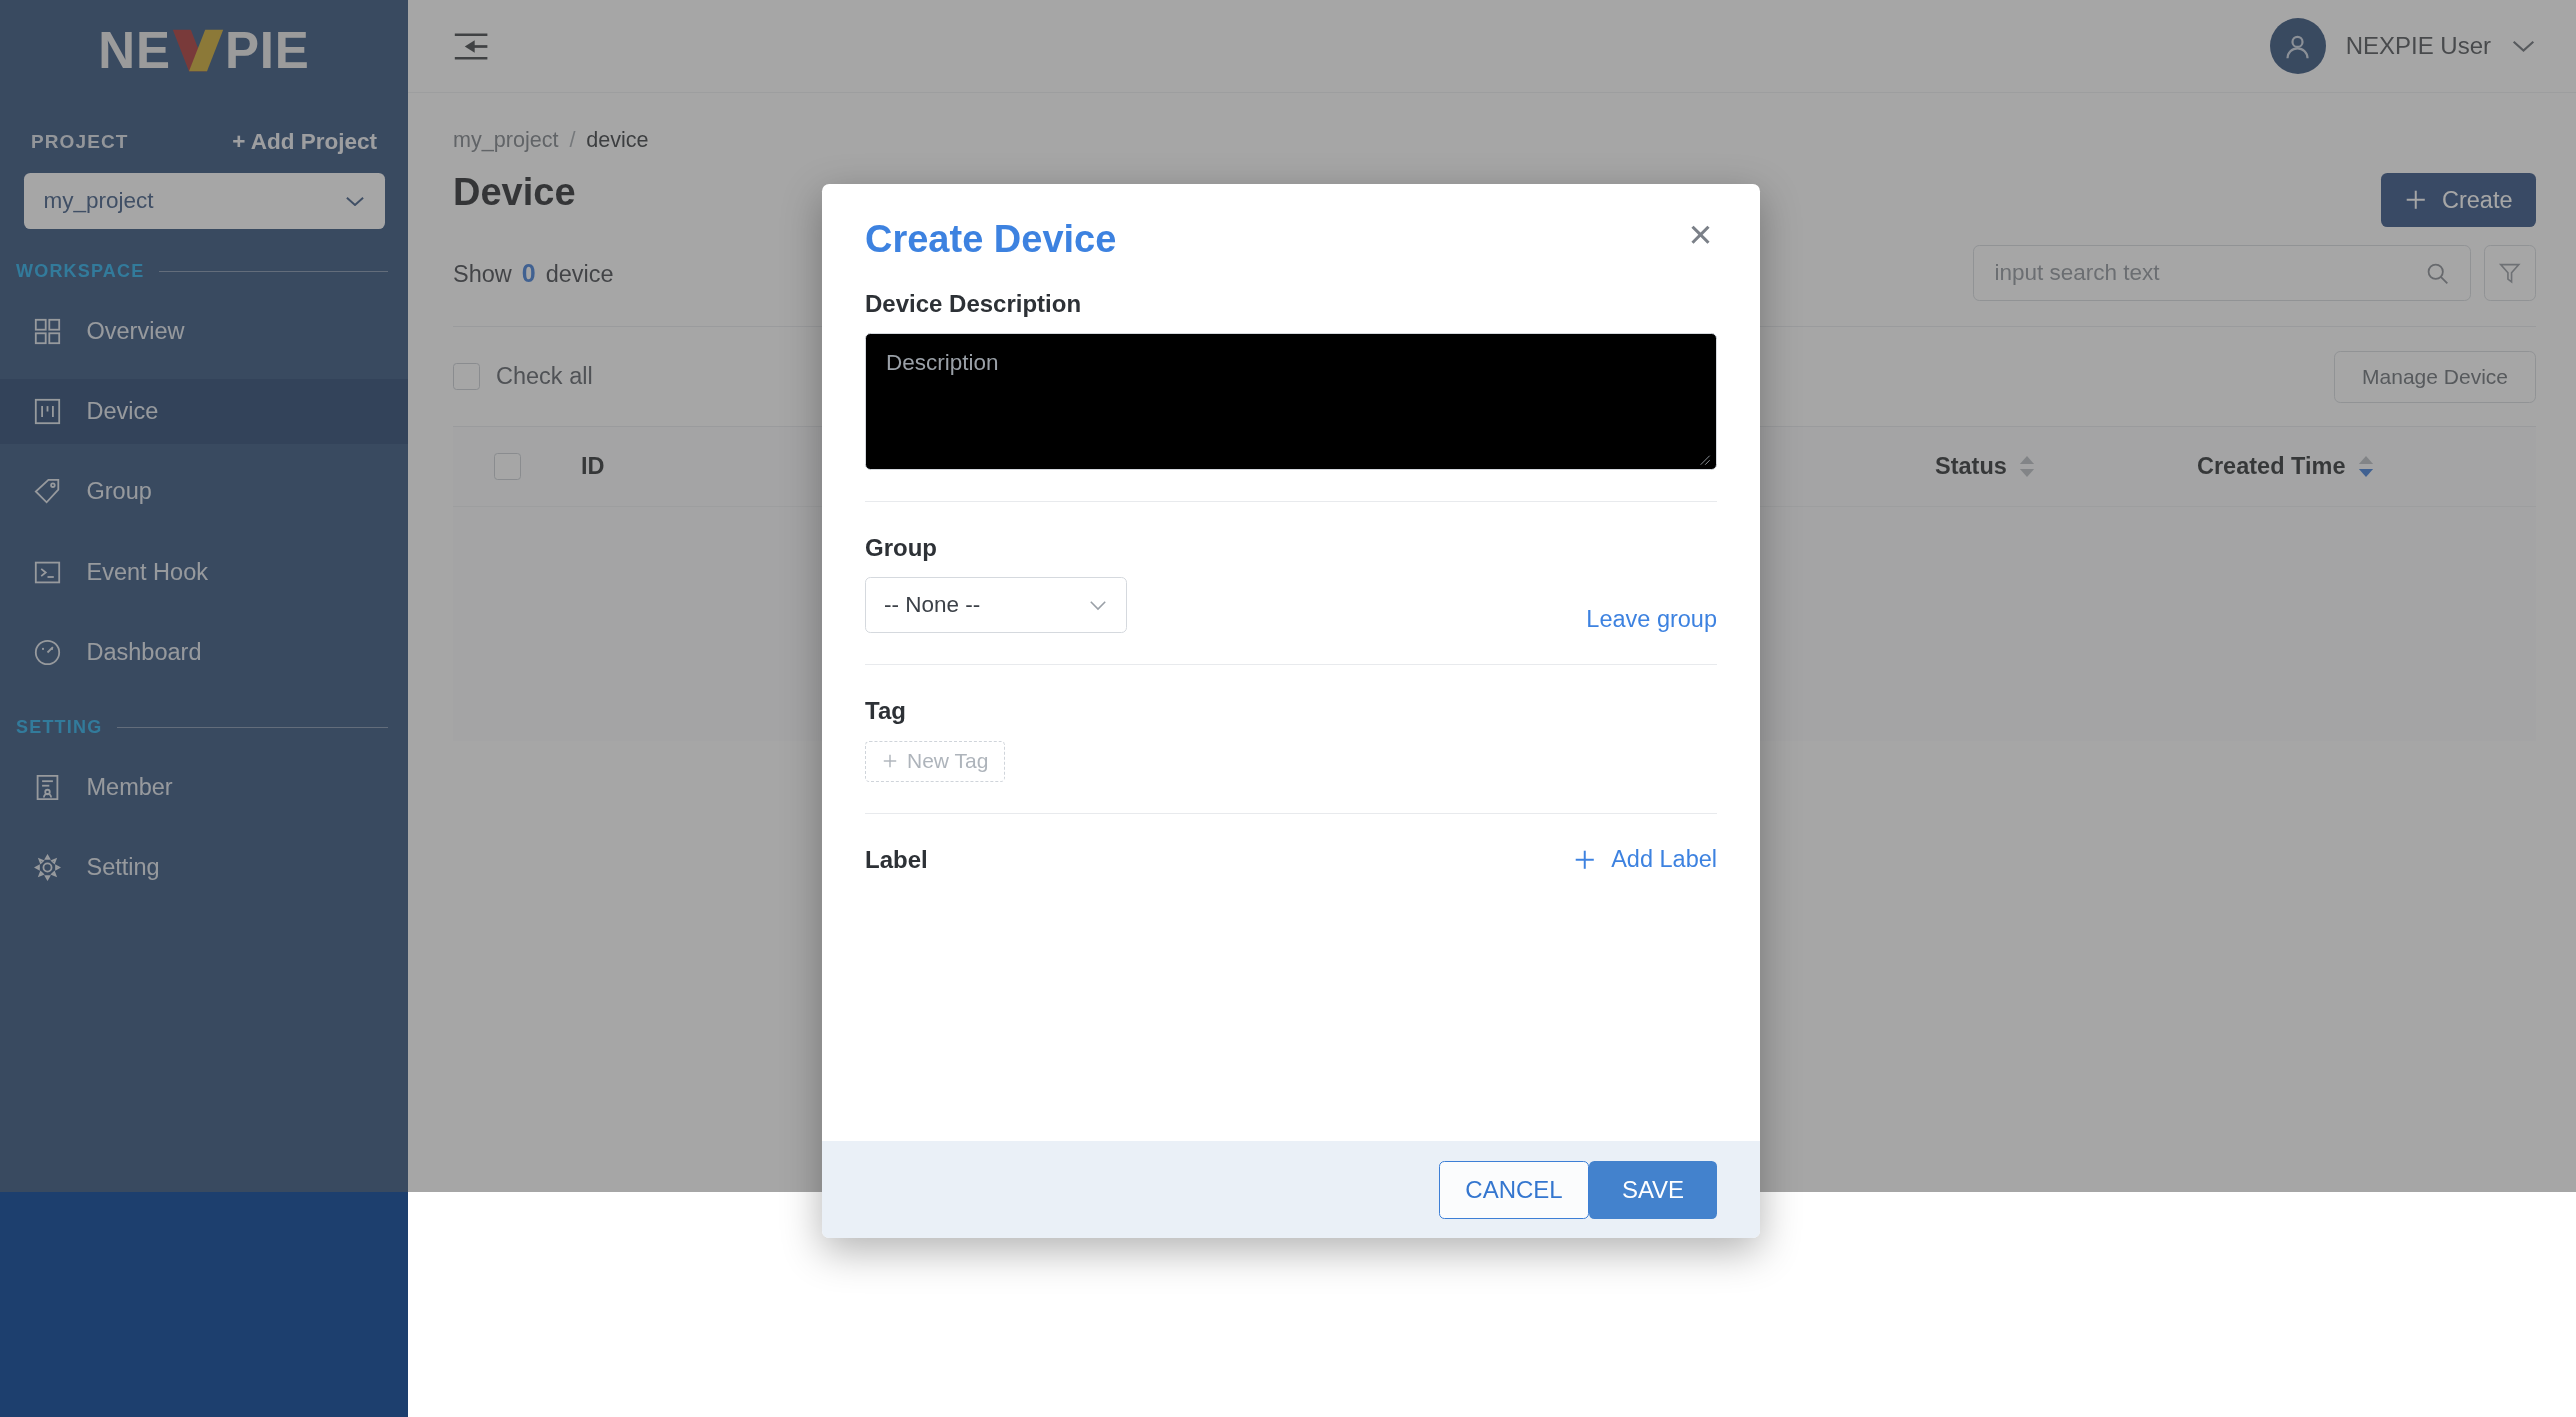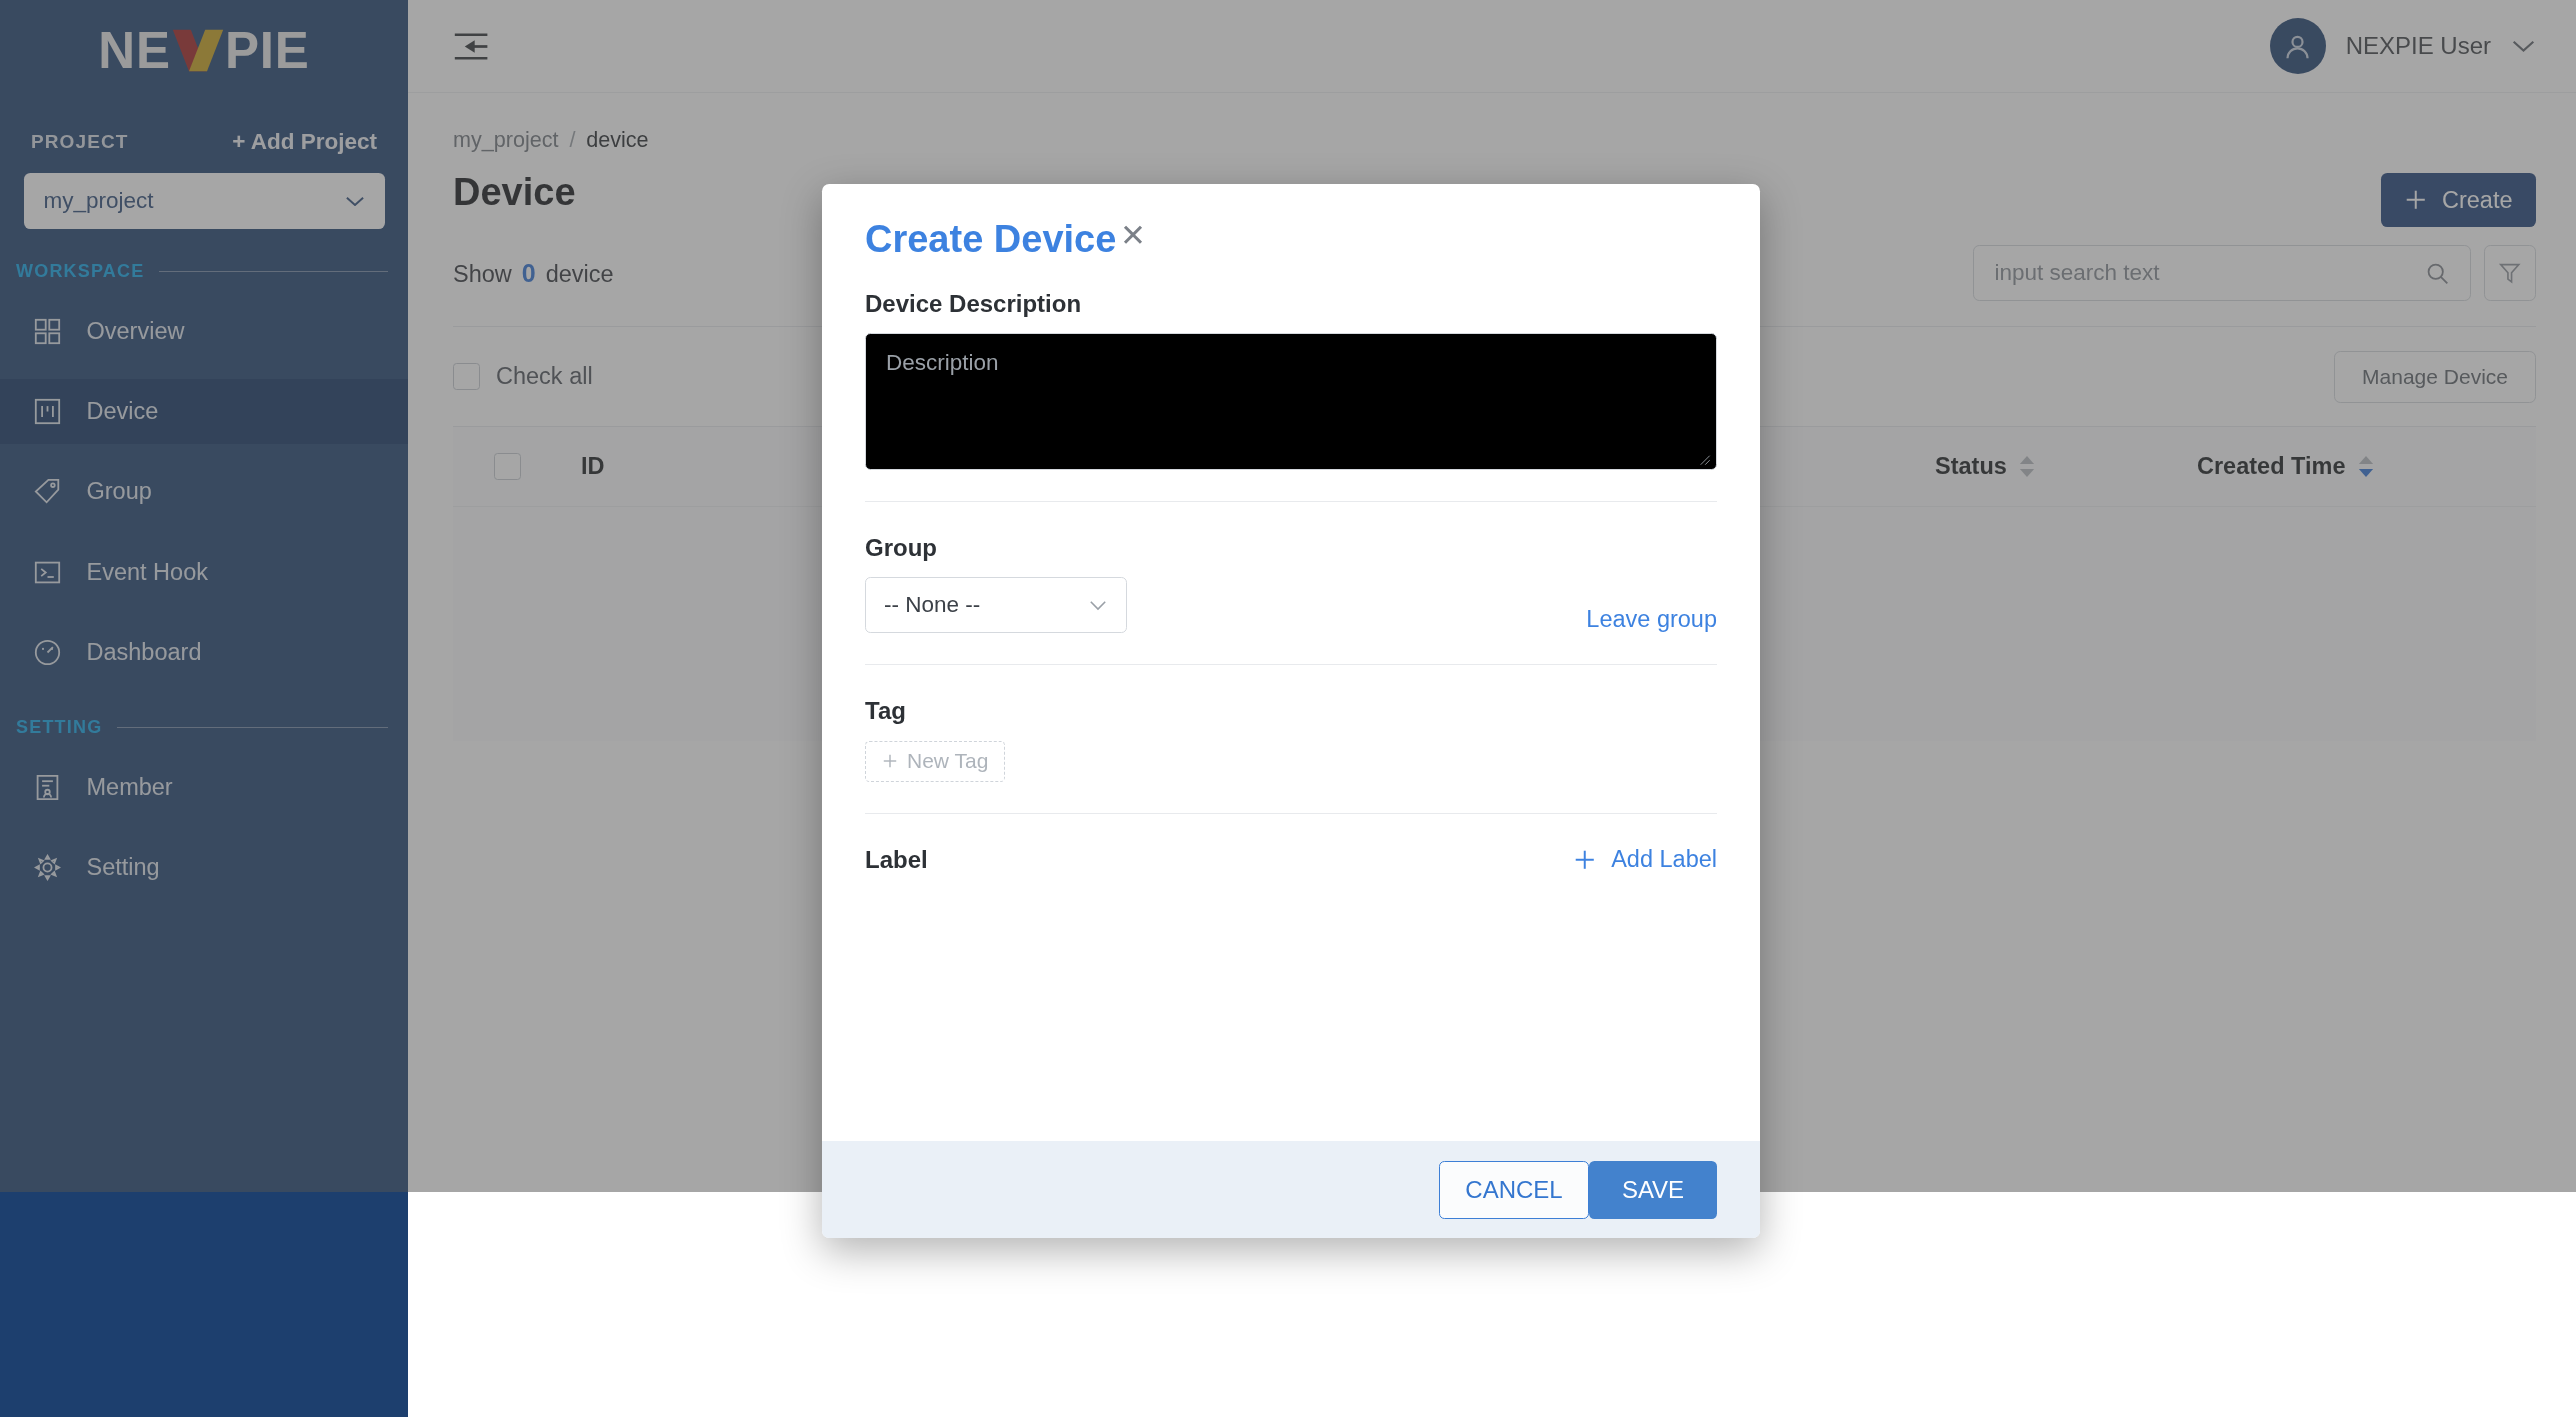--- a/index.html
+++ b/index.html
@@ -127,21 +127,21 @@
   #dim { position: absolute; inset: 0; background: rgba(85,85,85,0.52); }
 
   
   .modal {
     position: absolute; left: 822px; top: 184px;
     width: 938px; height: 1054px;
     background: #ffffff; border-radius: 7.2px;
     box-shadow: 0 12.6px 40px rgba(0,0,0,0.30);
     display: flex; flex-direction: column; overflow: hidden;
   }
-  .m-head { display: flex; align-items: flex-start; 
+  .m-head { display: flex; align-items: flex-start; justify-content: space-between;
             padding: 36px 43px 0 43px; }
   .m-title { font-size: 38px; font-weight: 700; color: #3d82e0; line-height: 1; }
   .m-close { font-size: 31px; color: #7b8088; line-height: 1; padding: 0 3.6px; }
 
   .m-body { flex: 1; padding: 0 43px; overflow: hidden; }
 
   .fld { padding-top: 32px; }
   .fld-label { font-size: 24px; color: #2d3136; font-weight: 600; }
   .txt-input {
     margin-top: 15.3px; height: 56px; width: 100%;

